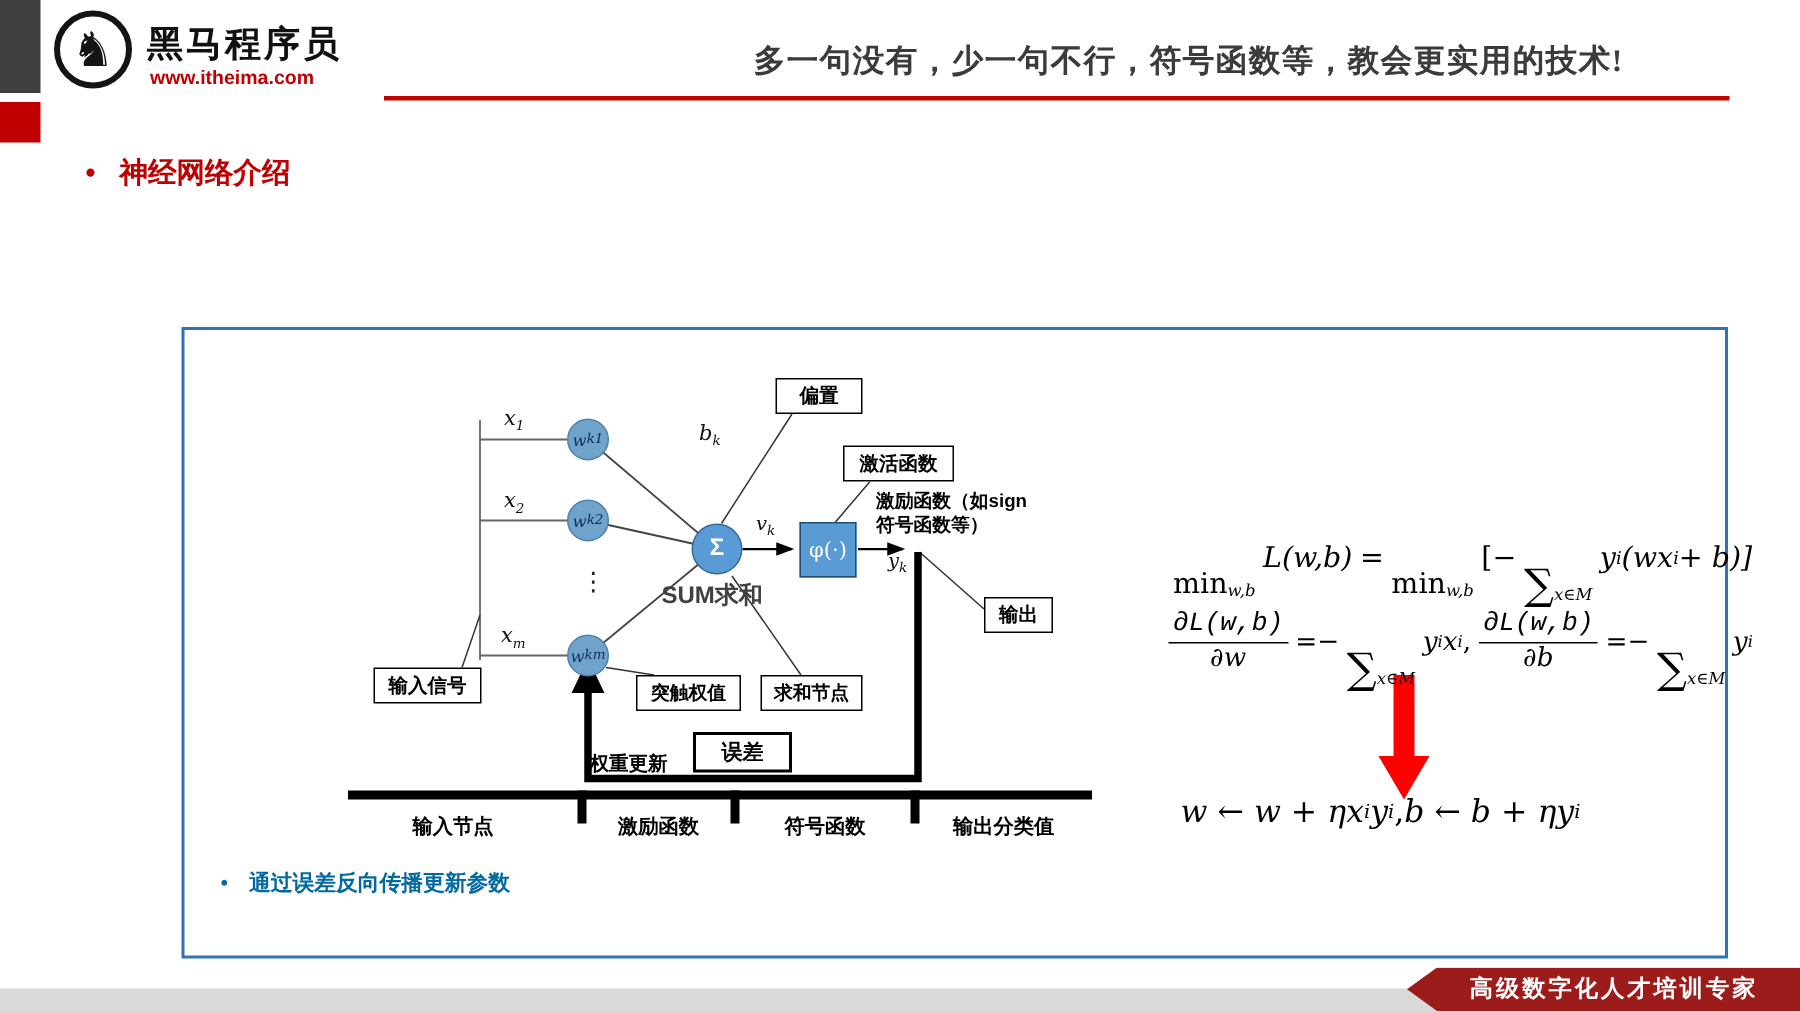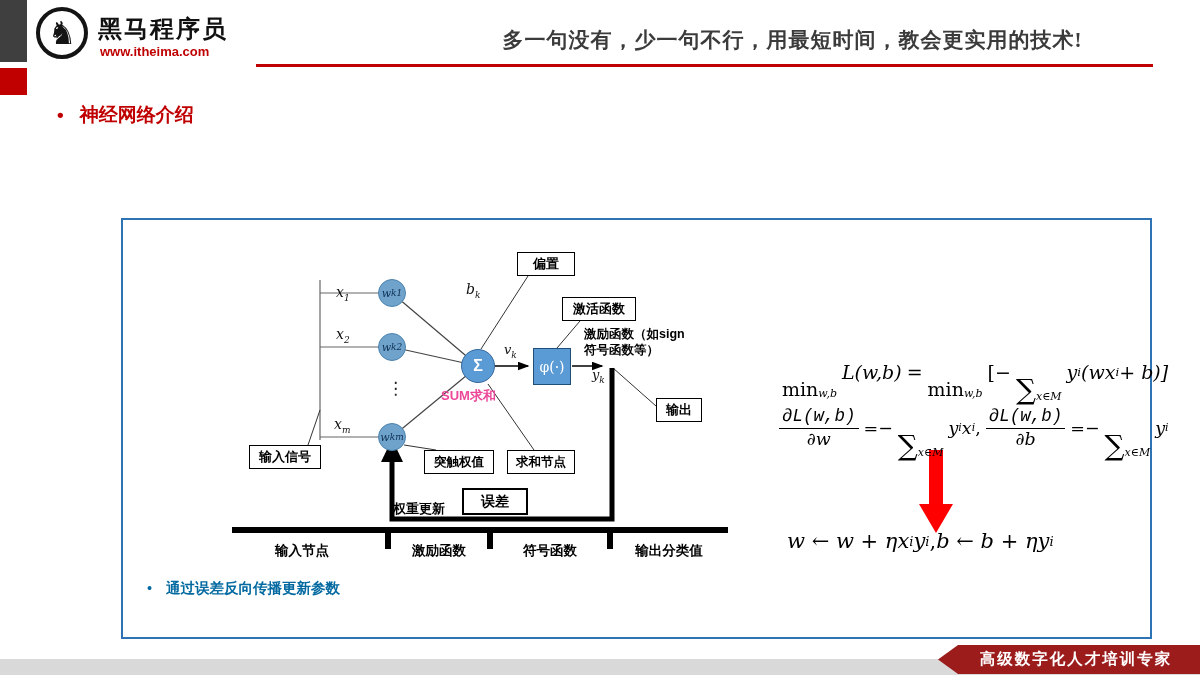--- a/index.html
+++ b/index.html
@@ -42,21 +42,21 @@
   .wcircle { position:absolute; width:28px; height:28px; border-radius:50%; background:#6fa3cc;
              border:1px solid #4c83ad; display:flex; align-items:center; justify-content:center;
              font-family:"DejaVu Serif","Liberation Serif",serif; font-style:italic; font-size:11px; color:#0e2f52; }
   .dots { position:absolute; font-size:17px; color:#222; }
   .scircle { position:absolute; width:34px; height:34px; border-radius:50%; background:#5b9bd5;
              border:1px solid #36699b; display:flex; align-items:center; justify-content:center;
              font-size:16px; font-weight:bold; color:#fff; }
   .phibox { position:absolute; left:533px; top:348px; width:38px; height:37px; background:#5b9bd5;
             border:1.5px solid #1f4e79; display:flex; align-items:center; justify-content:center;
             font-family:"DejaVu Serif","Liberation Serif",serif; font-size:14px; color:#fff; }
-  .sum-label { position:absolute; left:441px; top:387px; font-size:13px; font-weight:bold; color:#ec4899; }
+  .sum-label { position:absolute; left:441px; top:387px; font-size:16px; font-weight:bold; color:#404040; }
   .dbox { position:absolute; background:#fff; border:1.6px solid #000; display:flex; align-items:center;
           justify-content:center; font-size:13px; font-weight:bold; color:#000; }
   .small-note { position:absolute; font-size:12.5px; font-weight:bold; color:#000; }
   .axis-label { position:absolute; font-size:13.5px; font-weight:bold; color:#000; text-align:center; }
 
   
   .formula { position:absolute; font-family:"DejaVu Serif","Liberation Serif",serif; color:#000;
              white-space:nowrap; display:flex; align-items:center; gap:5px; }
   .tok { display:inline-flex; align-items:center; }
   .it { font-style:italic; }
@@ -85,21 +85,21 @@
 </head>
 <body>
 
 <div class="slide">
 
   <div class="corner-dark"></div>
   <div class="corner-red"></div>
   <div class="logo-icon">♞</div>
   <div class="logo-name">黑马程序员</div>
   <div class="logo-url">www.itheima.com</div>
-  <div class="slogan">多一句没有，少一句不行，用最短时间，教会更实用的技术!</div>
+  <div class="slogan">多一句没有，少一句不行，符号函数等，教会更实用的技术!</div>
   <div class="red-line"></div>
 
   <div class="sec-title">
     <span class="bullet">•</span><span>神经网络介绍</span>
   </div>
 
   <div class="main-box"></div>
 
   <svg class="diagram-svg" viewBox="0 0 1200 675">
     <defs>
@@ -134,21 +134,21 @@
     <polygon points="381,462 403,462 392,439" fill="#000"></polygon>
     <g fill="#000">
       <rect x="232" y="527" width="496" height="6"></rect>
       <rect x="385" y="527" width="6" height="22"></rect>
       <rect x="487" y="527" width="6" height="22"></rect>
       <rect x="607" y="527" width="6" height="22"></rect>
     </g>
     <polygon points="929,450 943,450 943,504 953,504 936,533 919,504 929,504" fill="#ff0000"></polygon>
   </svg>
 
-  <div class="xlabel" style="left:336px;top:284px"><span class="it">x</span><sub>1</sub></div>
+  <div class="xlabel" style="left:336px;top:271px"><span class="it">x</span><sub>1</sub></div>
   <div class="xlabel" style="left:336px;top:326px"><span class="it">x</span><sub>2</sub></div>
   <div class="xlabel" style="left:334px;top:416px"><span class="it">x</span><sub>m</sub></div>
 
   <div class="wcircle" style="left:378px;top:279px">
       <span>w</span>
       <sub>k1</sub>
     </div>
   <div class="wcircle" style="left:378px;top:333px">
       <span>w</span>
       <sub>k2</sub>

